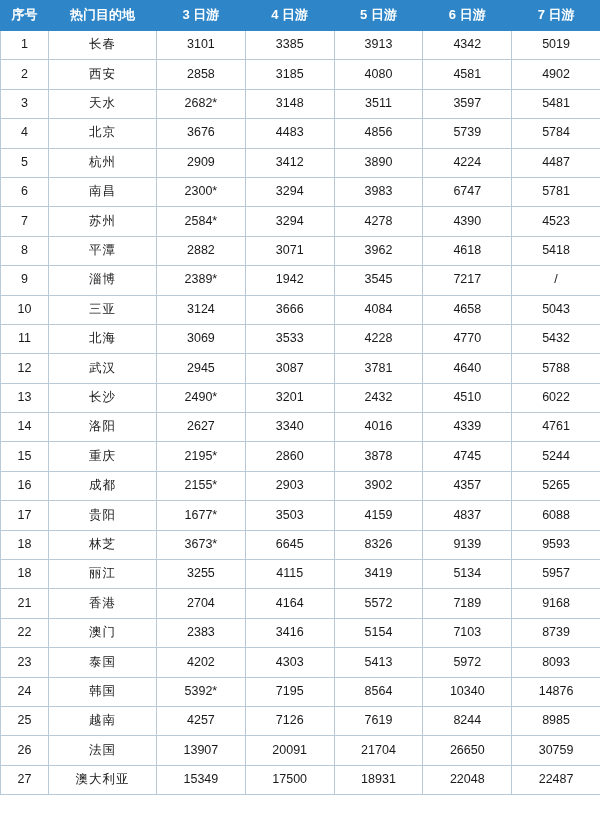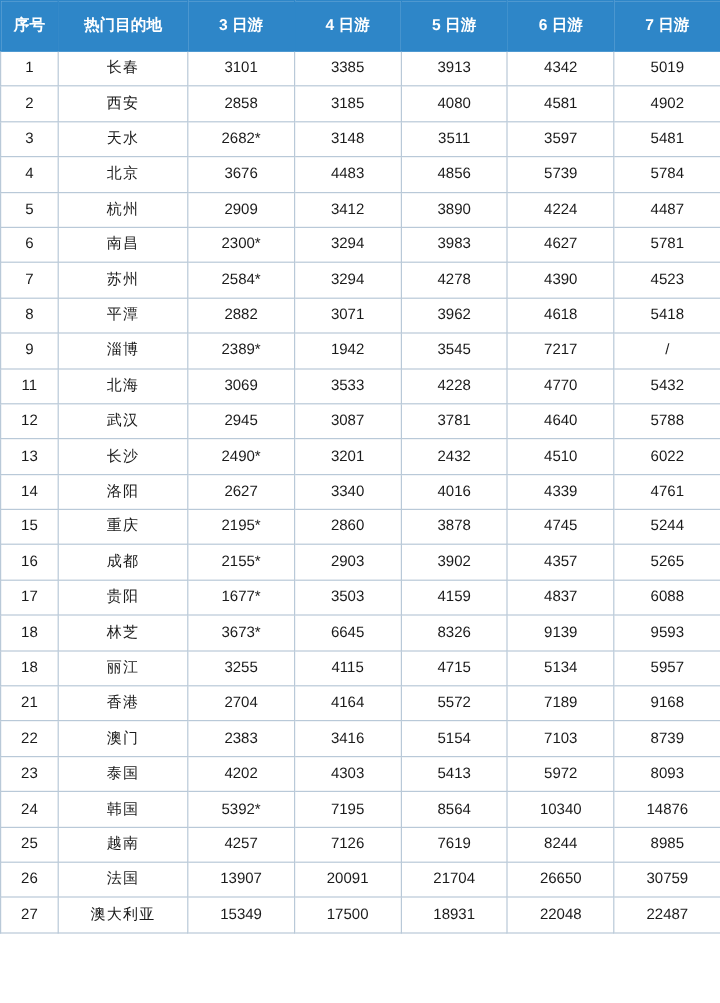--- a/index.html
+++ b/index.html
@@ -29,21 +29,21 @@
     height: 29.4px;
     padding: 0;
     line-height: 1.1;
   }
   table.price-table thead th {
     background: #2e86c8;
     color: #ffffff;
     font-weight: bold;
     font-size: 13px;
     border: 1px solid #2e86c8;
-    height: 42px;
+    height: 30px;
   }
   col.c-index { width: 48px; }
   col.c-dest  { width: 108px; }
   col.c-day   { width: 88.8px; }
   td.dest {
     font-size: 13px;
     letter-spacing: 1px;
   }
   td.idx {
     font-size: 12.5px;
@@ -118,21 +118,21 @@
       <td>3890</td>
       <td>4224</td>
       <td>4487</td>
     </tr>
     <tr>
       <td class="idx">6</td>
       <td class="dest">南昌</td>
       <td>2300*</td>
       <td>3294</td>
       <td>3983</td>
-      <td>4627</td>
+      <td>6747</td>
       <td>5781</td>
     </tr>
     <tr>
       <td class="idx">7</td>
       <td class="dest">苏州</td>
       <td>2584*</td>
       <td>3294</td>
       <td>4278</td>
       <td>4390</td>
       <td>4523</td>
@@ -149,20 +149,29 @@
     <tr>
       <td class="idx">9</td>
       <td class="dest">淄博</td>
       <td>2389*</td>
       <td>1942</td>
       <td>3545</td>
       <td>7217</td>
       <td>/</td>
     </tr>
     <tr>
+      <td class="idx">10</td>
+      <td class="dest">三亚</td>
+      <td>3124</td>
+      <td>3666</td>
+      <td>4084</td>
+      <td>4658</td>
+      <td>5043</td>
+    </tr>
+    <tr>
       <td class="idx">11</td>
       <td class="dest">北海</td>
       <td>3069</td>
       <td>3533</td>
       <td>4228</td>
       <td>4770</td>
       <td>5432</td>
     </tr>
     <tr>
       <td class="idx">12</td>
@@ -225,21 +234,21 @@
       <td>6645</td>
       <td>8326</td>
       <td>9139</td>
       <td>9593</td>
     </tr>
     <tr>
       <td class="idx">18</td>
       <td class="dest">丽江</td>
       <td>3255</td>
       <td>4115</td>
-      <td>4715</td>
+      <td>3419</td>
       <td>5134</td>
       <td>5957</td>
     </tr>
     <tr>
       <td class="idx">21</td>
       <td class="dest">香港</td>
       <td>2704</td>
       <td>4164</td>
       <td>5572</td>
       <td>7189</td>

